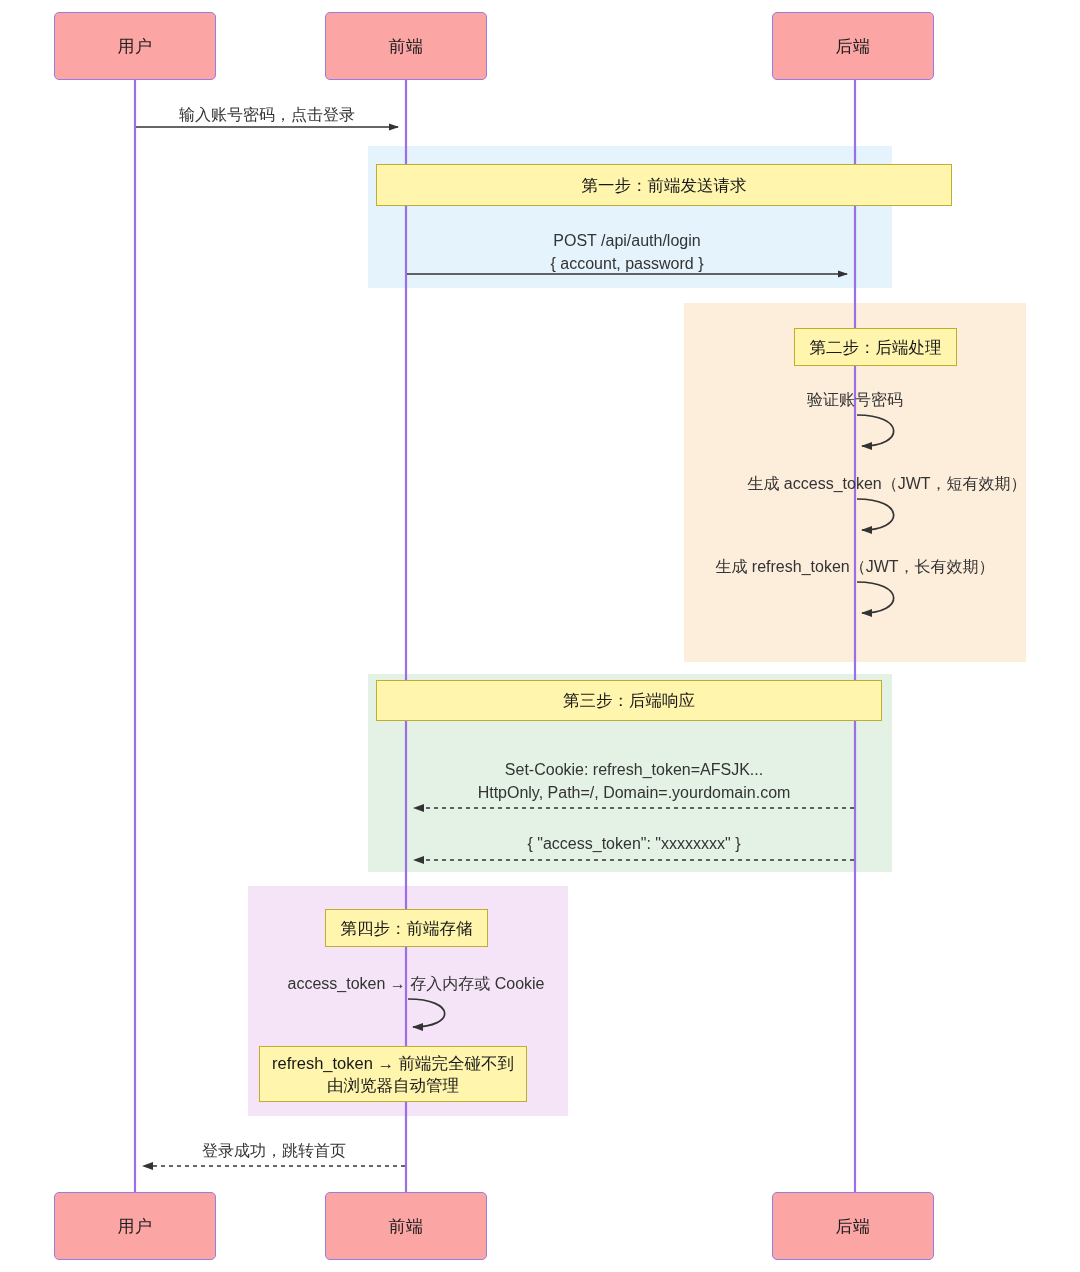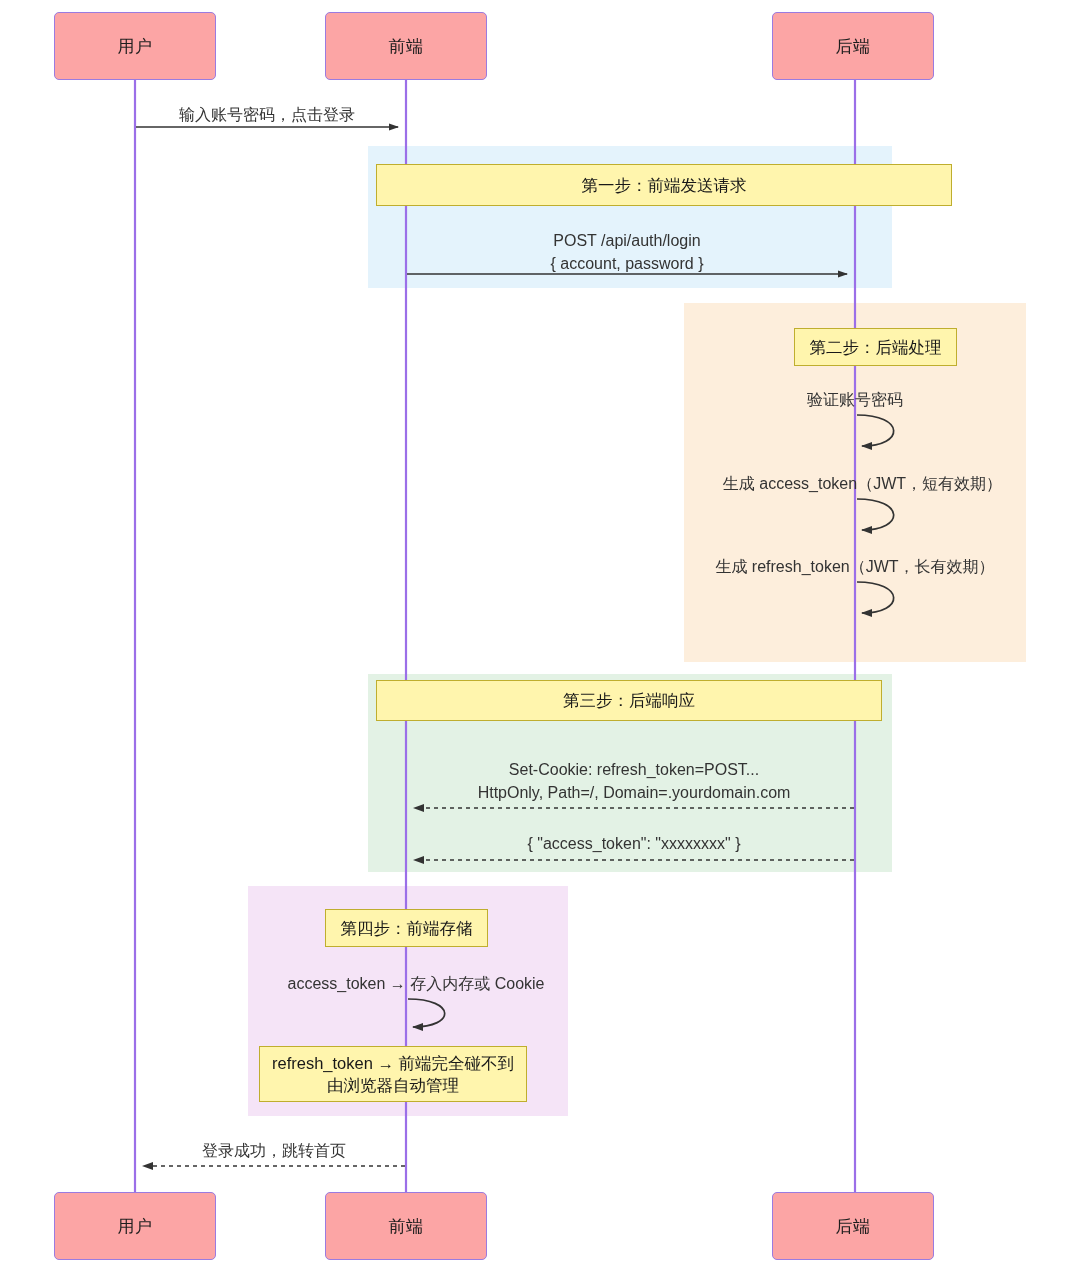--- a/index.html
+++ b/index.html
@@ -121,26 +121,26 @@
     <div class="msg-label" style="left:136px;top:103px;width:262px;">输入账号密码，点击登录</div>
 
     <div class="note" style="left:376px;top:164px;width:576px;height:42px;">第一步：前端发送请求</div>
 
     <div class="msg-label" style="left:407px;top:229px;width:440px;">POST /api/auth/login
 { account, password }</div>
 
     <div class="note" style="left:774px;top:328px;width:163px;height:38px;margin-left:20px;">第二步：后端处理</div>
 
     <div class="msg-label" style="left:705px;top:388px;width:300px;">验证账号密码</div>
-    <div class="msg-label" style="left:672px;top:472px;width:330px;text-align:right;">生成 access_token（JWT，短有效期）</div>
+    <div class="msg-label" style="left:722px;top:472px;width:330px;">生成 access_token（JWT，短有效期）</div>
     <div class="msg-label" style="left:690px;top:555px;width:330px;">生成 refresh_token（JWT，长有效期）</div>
 
     <div class="note" style="left:376px;top:680px;width:506px;height:41px;">第三步：后端响应</div>
 
-    <div class="msg-label" style="left:414px;top:758px;width:440px;">Set-Cookie: refresh_token=POST...
+    <div class="msg-label" style="left:414px;top:758px;width:440px;">Set-Cookie: refresh_token=AFSJK...
 HttpOnly, Path=/, Domain=.yourdomain.com</div>
     <div class="msg-label" style="left:414px;top:832px;width:440px;">{ "access_token": "xxxxxxxx" }</div>
 
     <div class="note" style="left:325px;top:909px;width:163px;height:38px;">第四步：前端存储</div>
 
     <div class="msg-label" style="left:266px;top:972px;width:300px;">access_token → 存入内存或 Cookie</div>
 
     <div class="note" style="left:259px;top:1046px;width:268px;height:56px;">refresh_token → 前端完全碰不到
 由浏览器自动管理</div>
 

